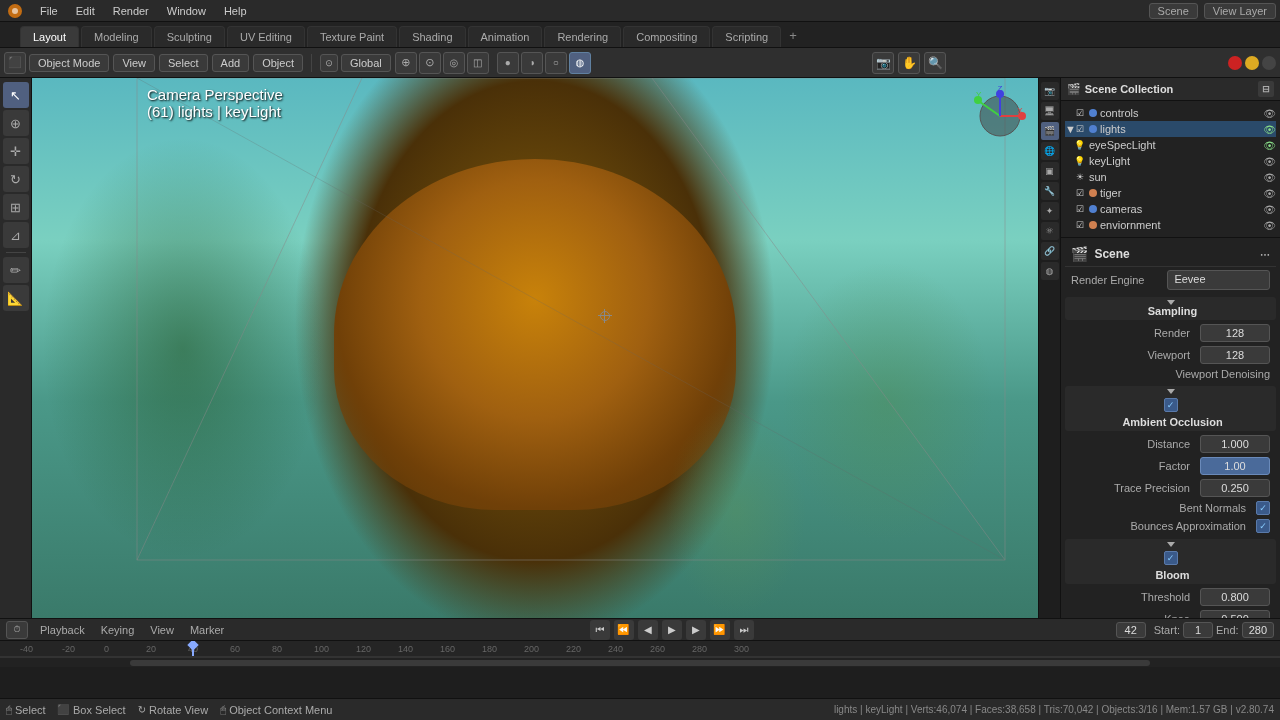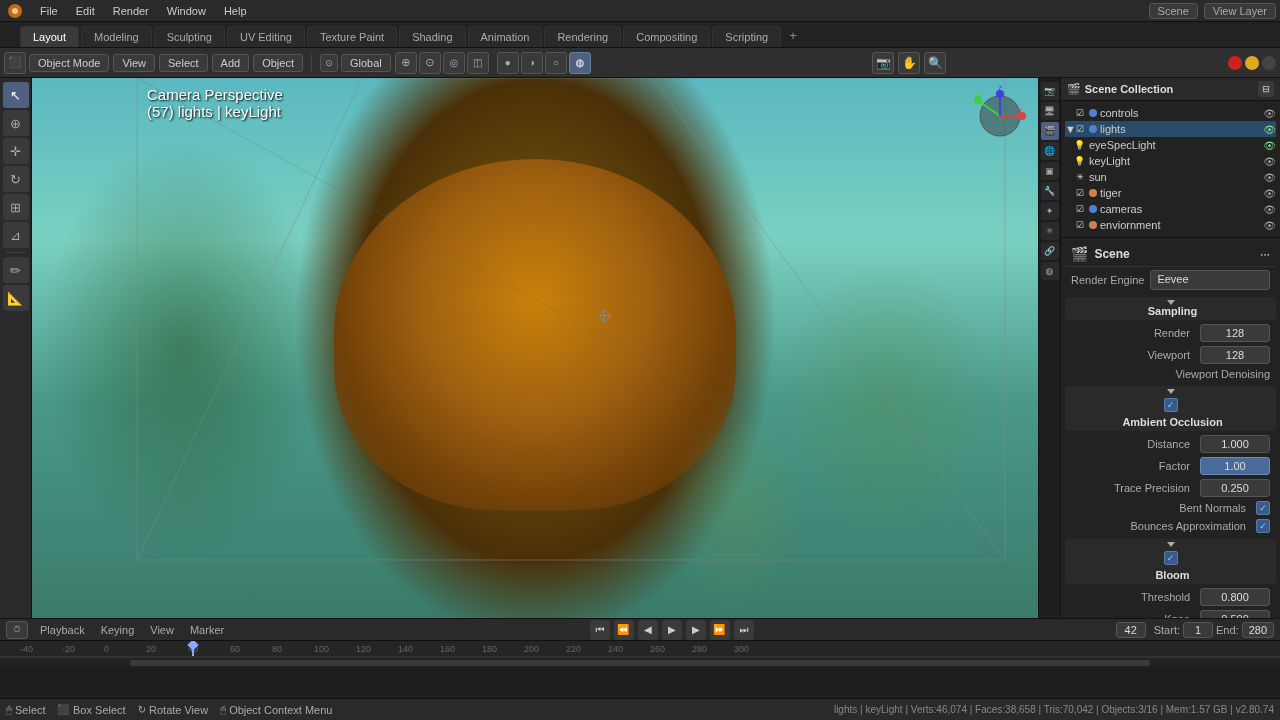--- a/index.html
+++ b/index.html
@@ -305,21 +305,21 @@
       padding: 4px 6px;
       border-bottom: 1px solid #333;
       display: flex;
       align-items: center;
       gap: 6px;
     }
     .render-engine-row {
       display: flex;
       align-items: center;
       padding: 3px 6px;
-      gap: 6px;
+      gap: 23px;
       margin-bottom: 4px;
     }
     .render-engine-label {
       font-size: 11px;
       color: #aaa;
     }
     .render-engine-select {
       flex: 1;
       background: #3a3a3a;
       border: 1px solid #555;
@@ -591,21 +591,21 @@
     </svg>
 
     <div class="viewport-crosshair" style="position:absolute;top:44%;left:57%;">
       <div class="crosshair-h"></div>
       <div class="crosshair-v"></div>
       <div class="crosshair-circle"></div>
     </div>
 
     <div class="viewport-info">
       <div>Camera Perspective</div>
-      <div>(57) lights | keyLight</div>
+      <div>(61) lights | keyLight</div>
     </div>
 
     <div class="viewport-gizmo">
       <svg width="60" height="60" viewBox="0 0 60 60">
         <circle cx="30" cy="30" r="20" fill="rgba(60,60,60,0.5)" stroke="#555" stroke-width="1"></circle>
 
         <line x1="30" y1="30" x2="50" y2="30" stroke="#e04040" stroke-width="2"></line>
         <circle cx="52" cy="30" r="4" fill="#e04040"></circle>
         <text x="50" y="27" fill="#e04040" font-size="8" text-anchor="middle">X</text>
 

